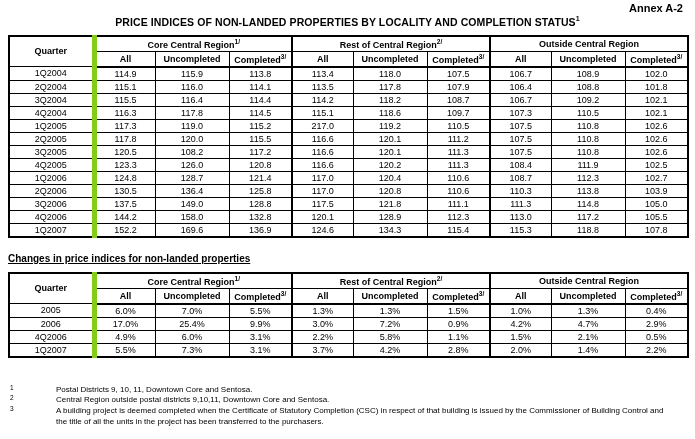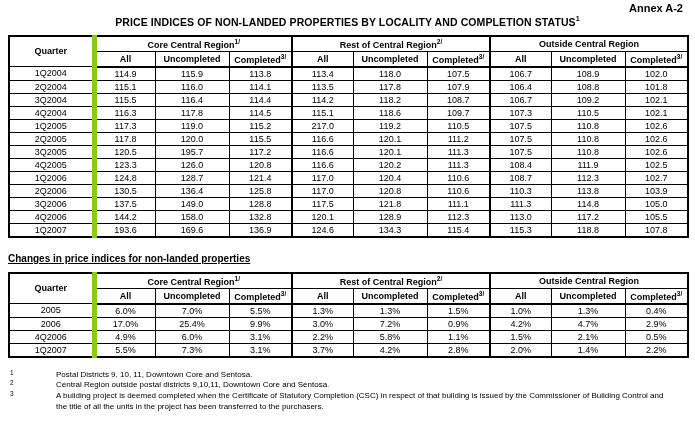--- a/index.html
+++ b/index.html
@@ -25,21 +25,21 @@
   .group-start { border-left: 2px solid #000; }
   thead tr.sub-row th { border-bottom: 2px solid #000; }
   tbody td { height: 12px; }
 
   .section-heading {
     margin: 15px 0 0 0; font-size: 10px; font-weight: bold;
     text-decoration: underline;
   }
   .section-heading + table { margin-top: 8px; }
 
-  .footnotes { margin-top: 12px; font-size: 8px; line-height: 1.35; }
+  .footnotes { margin-top: 27px; font-size: 8px; line-height: 1.35; }
   .footnote { position: relative; padding-left: 48px; }
   .footnote .marker { position: absolute; left: 2px; top: -1px; font-size: 6.5px; }
   .footnote .fn-text { display: block; max-width: 620px; }
 </style>
 </head>
 <body>
 
 <div class="page">
 
   <div class="annex">Annex A-2</div>
@@ -147,21 +147,21 @@
           <td class="group-start">116.6</td>
           <td>120.1</td>
           <td>111.2</td>
           <td class="group-start">107.5</td>
           <td>110.8</td>
           <td>102.6</td>
         </tr>
         <tr>
           <td class="col-quarter">3Q2005</td>
           <td class="group-start">120.5</td>
-          <td>195.7</td>
+          <td>108.2</td>
           <td>117.2</td>
           <td class="group-start">116.6</td>
           <td>120.1</td>
           <td>111.3</td>
           <td class="group-start">107.5</td>
           <td>110.8</td>
           <td>102.6</td>
         </tr>
         <tr>
           <td class="col-quarter">4Q2005</td>
@@ -218,21 +218,21 @@
           <td>132.8</td>
           <td class="group-start">120.1</td>
           <td>128.9</td>
           <td>112.3</td>
           <td class="group-start">113.0</td>
           <td>117.2</td>
           <td>105.5</td>
         </tr>
         <tr>
           <td class="col-quarter">1Q2007</td>
-          <td class="group-start">193.6</td>
+          <td class="group-start">152.2</td>
           <td>169.6</td>
           <td>136.9</td>
           <td class="group-start">124.6</td>
           <td>134.3</td>
           <td>115.4</td>
           <td class="group-start">115.3</td>
           <td>118.8</td>
           <td>107.8</td>
         </tr>
       </tbody>

